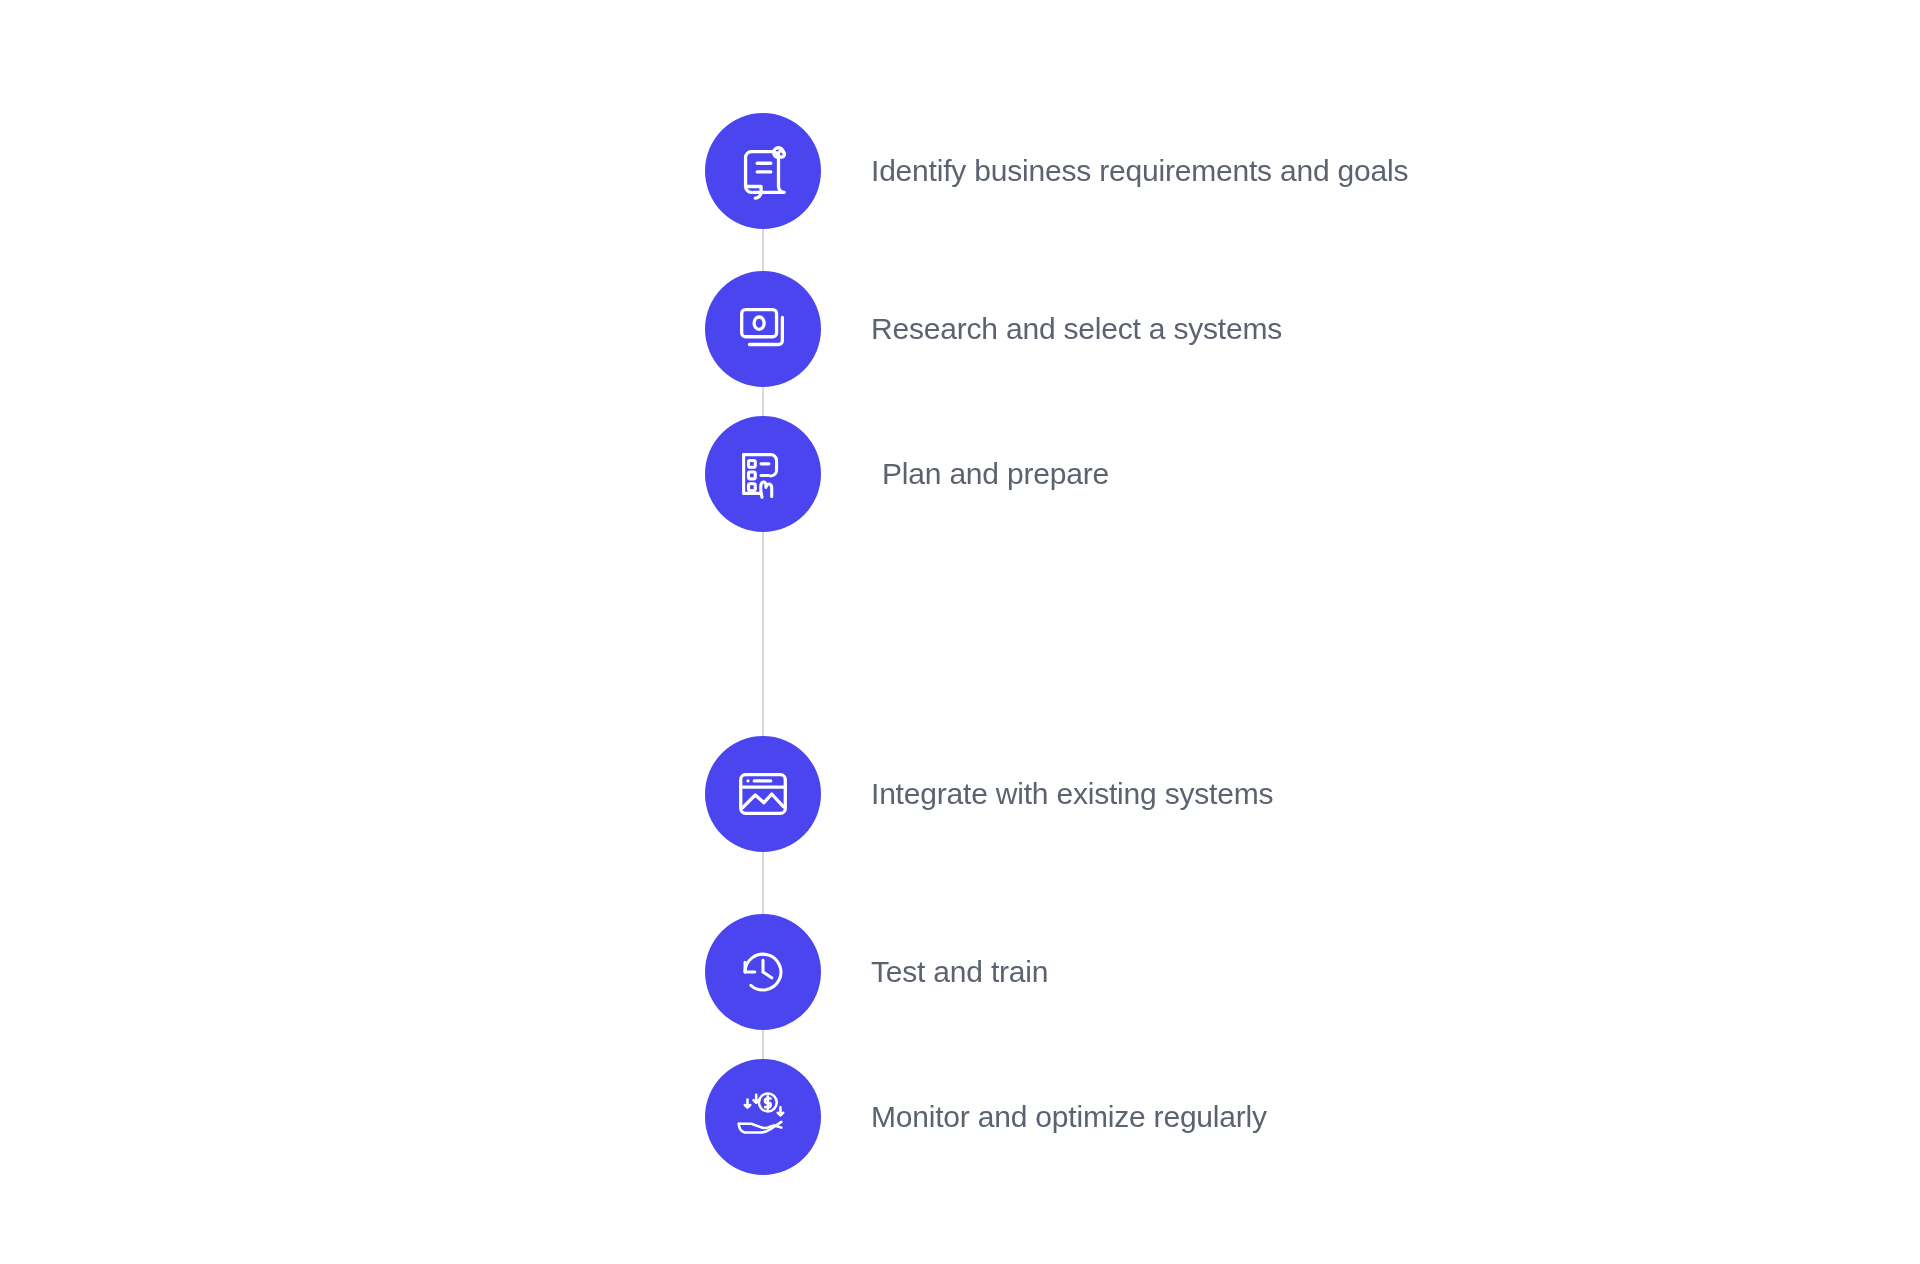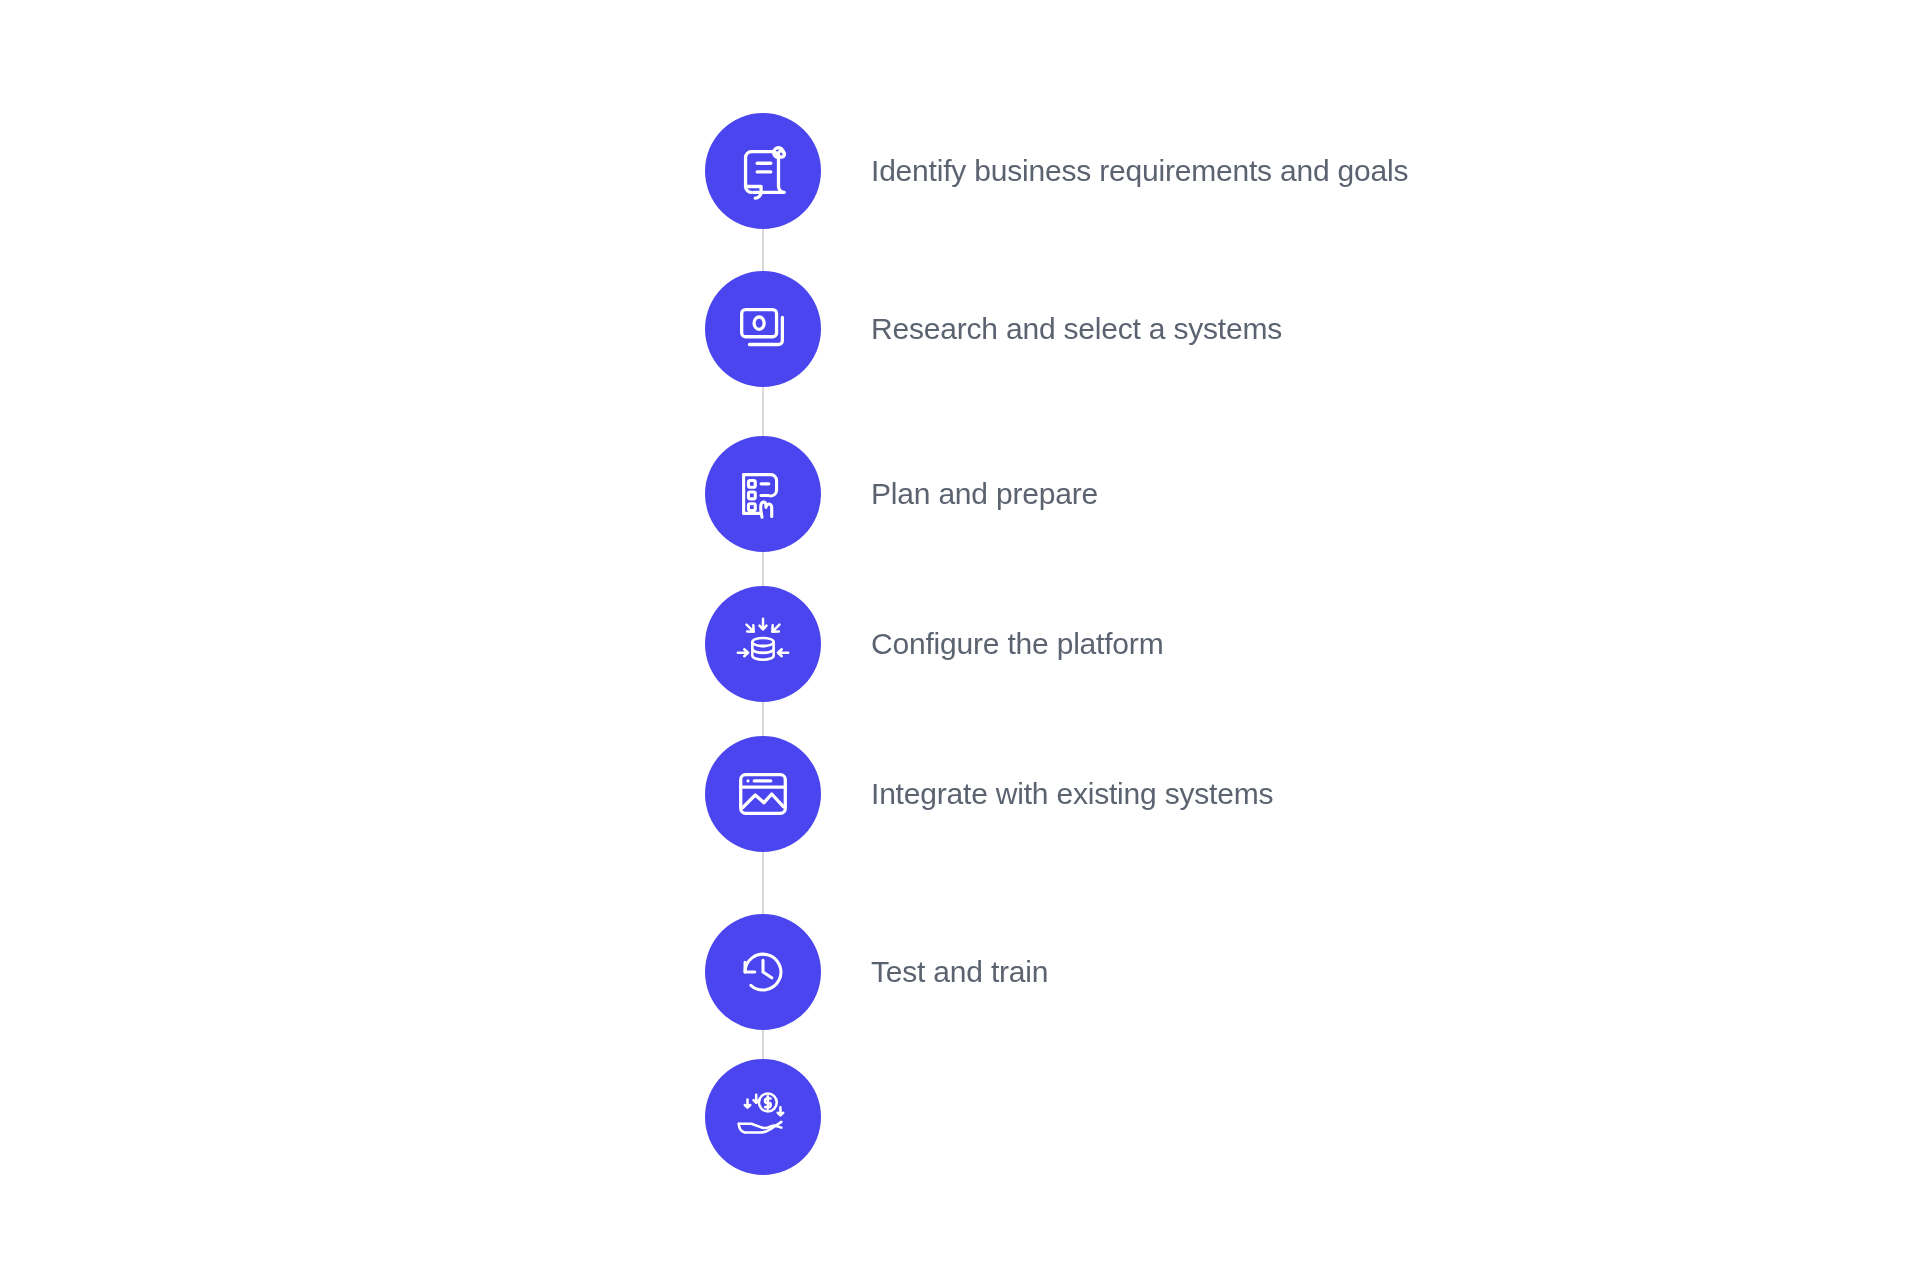--- a/index.html
+++ b/index.html
@@ -107,59 +107,36 @@
       <div class="step-badge">
         <svg viewBox="0 0 64 64" fill="none" stroke="#ffffff" stroke-width="3.4" stroke-linecap="round" stroke-linejoin="round">
           <rect x="10" y="12" width="36" height="28" rx="4"></rect>
           <ellipse cx="28" cy="26" rx="5.2" ry="6.4"></ellipse>
           <path d="M18 48 h30 a4 4 0 0 0 4 -4 V20"></path>
         </svg>
       </div>
       <div class="step-label">Research and select a systems</div>
     </div>
 
-    <div class="step" style="top:420px;">
+    <div class="step" style="top:400px;gap:11px;">
       <div class="step-badge">
         <svg viewBox="0 0 64 64" fill="none" stroke="#ffffff" stroke-width="3.2" stroke-linecap="round" stroke-linejoin="round">
           <path d="M12 12 h28 a6 6 0 0 1 6 6 v10 a6 6 0 0 1 -6 6"></path>
           <path d="M12 12 v40 h18"></path>
           <rect x="17" y="18" width="7" height="7" rx="1.6"></rect>
           <rect x="17" y="30" width="7" height="7" rx="1.6"></rect>
           <rect x="17" y="42" width="7" height="7" rx="1.6"></rect>
           <line x1="30" y1="21.5" x2="38" y2="21.5"></line>
           <line x1="30" y1="33.5" x2="38" y2="33.5"></line>
           <path d="M31 56 q-2 -8 -1 -13 q0.4 -3 3 -2.6 q2 0.4 2 3.4 v2 q1 -4 4 -3.2 q2 0.6 2 3.6 v9"></path>
         </svg>
       </div>
       <div class="step-label">Plan and prepare</div>
     </div>
 
-    <div class="step" style="top:570px;">
-      <div class="step-badge">
-        <svg viewBox="0 0 64 64" fill="none" stroke="#ffffff" stroke-width="2.6" stroke-linecap="round" stroke-linejoin="round">
-
-          <ellipse cx="32" cy="30" rx="11" ry="4.2"></ellipse>
-          <path d="M21 30 v14 a11 4.2 0 0 0 22 0 V30"></path>
-          <path d="M21 37 a11 4.2 0 0 0 22 0"></path>
-          <line x1="30" y1="34" x2="34" y2="34"></line>
-          <line x1="30" y1="41" x2="34" y2="41"></line>
-
-          <path d="M32 6 v10 M28.4 13 L32 17 L35.6 13"></path>
-
-          <path d="M15 12 L22 19 M22 12.6 L22.4 19.4 L15.6 19"></path>
-
-          <path d="M49 12 L42 19 M42 12.6 L41.6 19.4 L48.4 19"></path>
-
-          <path d="M6 41 h10 M12.6 37.4 L16.6 41 L12.6 44.6"></path>
-
-          <path d="M58 41 h-10 M51.4 37.4 L47.4 41 L51.4 44.6"></path>
-        </svg>
-      </div>
-      <div class="step-label">Configure the platform</div>
-    </div>
 
     <div class="step" style="top:720px;">
       <div class="step-badge">
         <svg viewBox="0 0 64 64" fill="none" stroke="#ffffff" stroke-width="3.4" stroke-linecap="round" stroke-linejoin="round">
           <rect x="9" y="12" width="46" height="40" rx="5"></rect>
           <line x1="9" y1="25" x2="55" y2="25"></line>
           <circle cx="16.5" cy="18.5" r="1.6" fill="#ffffff" stroke="none"></circle>
           <line x1="23" y1="18.5" x2="40" y2="18.5"></line>
           <path d="M11 46 L24 33 L33 41 L41 32 L53 45"></path>
         </svg>
@@ -188,16 +165,17 @@
 
           <path d="M25 9 v8 M22.2 14.6 L25 17.4 L27.8 14.6"></path>
           <path d="M16 14 v8 M13.2 19.6 L16 22.4 L18.8 19.6"></path>
           <path d="M50 22 v8 M47.2 27.6 L50 30.4 L52.8 27.6"></path>
 
           <path d="M7 39 h13 l11 4"></path>
           <path d="M31 43 q5 1 8 -1 q3 -2 6 -1 l6 2"></path>
           <path d="M7 39 q0 7 6 9 h16 q6 0 10 -3 l12 -8"></path>
         </svg>
       </div>
+      <div class="step-label">Monitor and optimize regularly</div>
     </div>
 
   </div>
 </div>
 
 </body></html>

